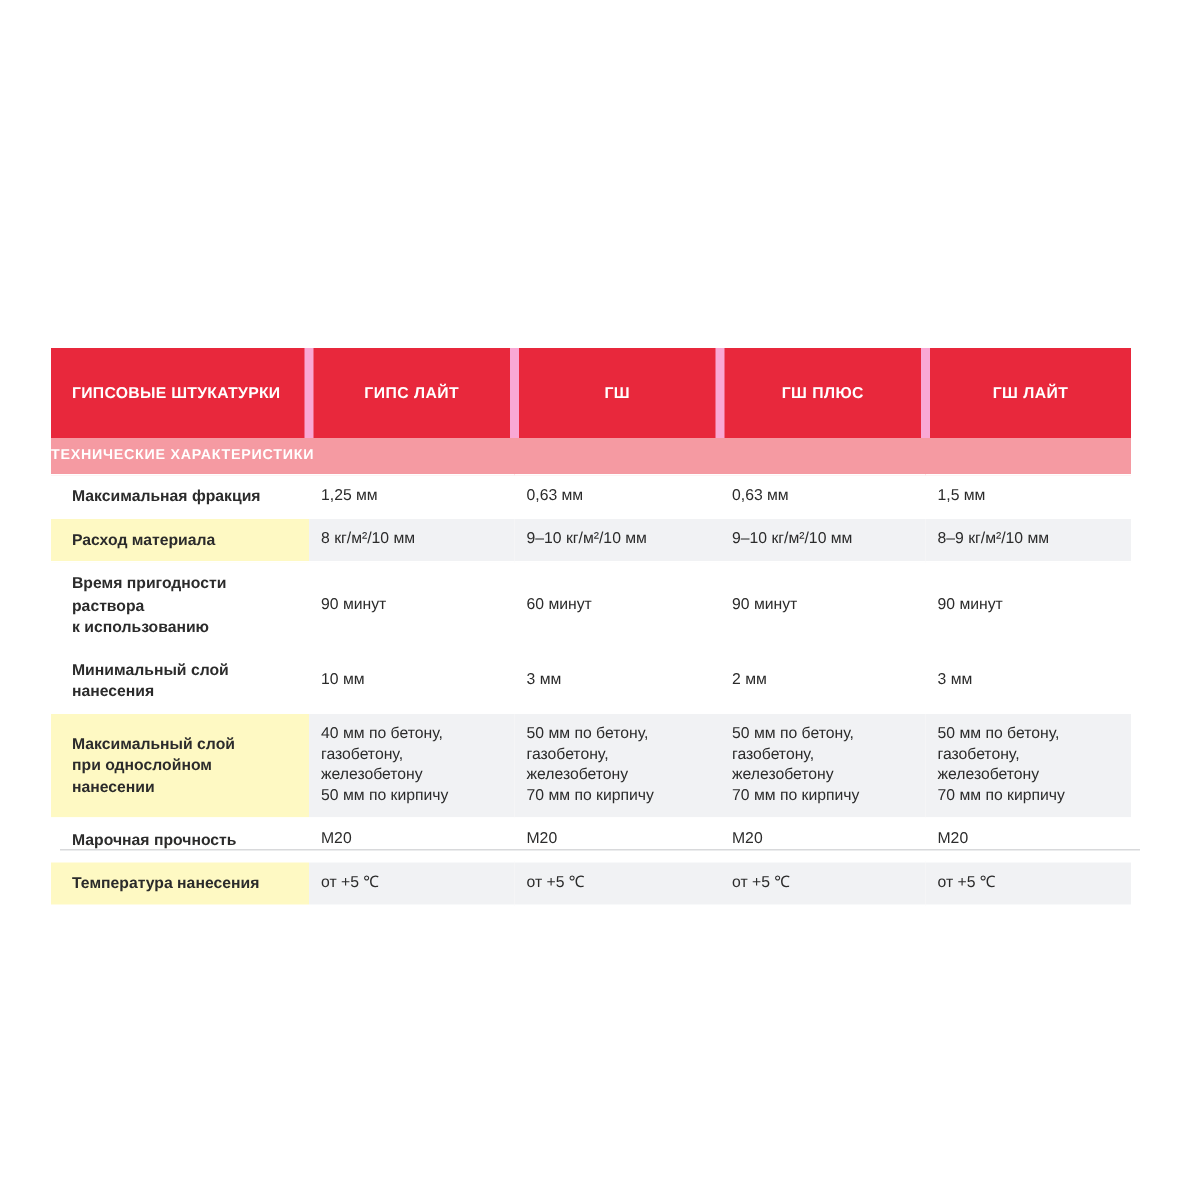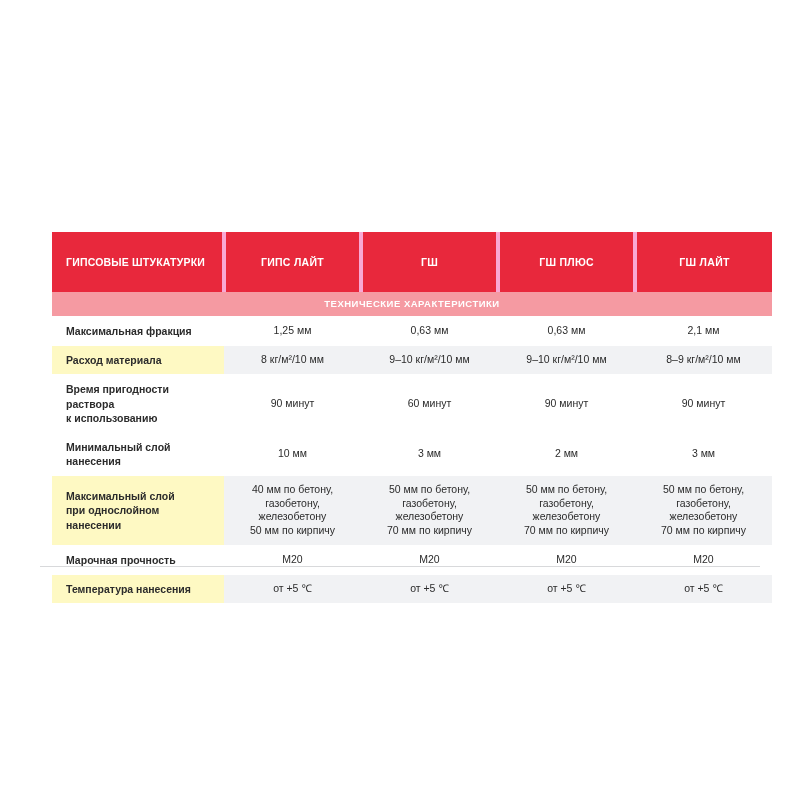--- a/index.html
+++ b/index.html
@@ -17,21 +17,21 @@
   .page {
     position: absolute;
     left: 0;
     top: 0;
     width: 800px;
     height: 800px;
     background: #ffffff;
   }
   .table-wrap {
     position: absolute;
-    left: 52px;
+    left: 34px;
     top: 232px;
     width: 720px;
   }
   table.spec {
     border-collapse: collapse;
     width: 720px;
     table-layout: fixed;
   }
   table.spec col.c0 { width: 172px; }
   table.spec col.c1 { width: 137px; }
@@ -50,35 +50,34 @@
     text-align: center;
     vertical-align: middle;
     border: none;
   }
   thead th.first {
     text-align: left;
     padding-left: 14px;
     letter-spacing: 0.2px;
   }
   thead th.sep {
-    border-left: 4px solid #f9a8d4;
+    border-left: 6px solid #f9a8d4;
   }
   tr.section td {
     background: #f59aa2;
     color: #ffffff;
     font-size: 9.5px;
     font-weight: bold;
     letter-spacing: 0.5px;
     height: 24px;
     padding: 0;
   }
   tbody td {
     font-size: 10.5px;
     color: #2b2b2b;
-    text-align: center;
     vertical-align: middle;
     padding: 7px 8px;
     line-height: 1.3;
     border-bottom: 1px solid #ffffff;
   }
   tbody td.label {
     text-align: left;
     font-weight: bold;
     padding-left: 14px;
     padding-right: 10px;
@@ -127,21 +126,21 @@
       <tbody>
         <tr class="section">
           <td colspan="5">ТЕХНИЧЕСКИЕ ХАРАКТЕРИСТИКИ</td>
         </tr>
 
         <tr class="odd">
           <td class="label multiline">Максимальная фракция</td>
           <td class="multiline">1,25 мм</td>
           <td class="multiline">0,63 мм</td>
           <td class="multiline">0,63 мм</td>
-          <td class="multiline">2,1 мм</td>
+          <td class="multiline">1,5 мм</td>
         </tr>
 
         <tr class="even">
           <td class="label multiline">Расход материала</td>
           <td class="multiline">8 кг/м²/10 мм</td>
           <td class="multiline">9–10 кг/м²/10 мм</td>
           <td class="multiline">9–10 кг/м²/10 мм</td>
           <td class="multiline">8–9 кг/м²/10 мм</td>
         </tr>
 

